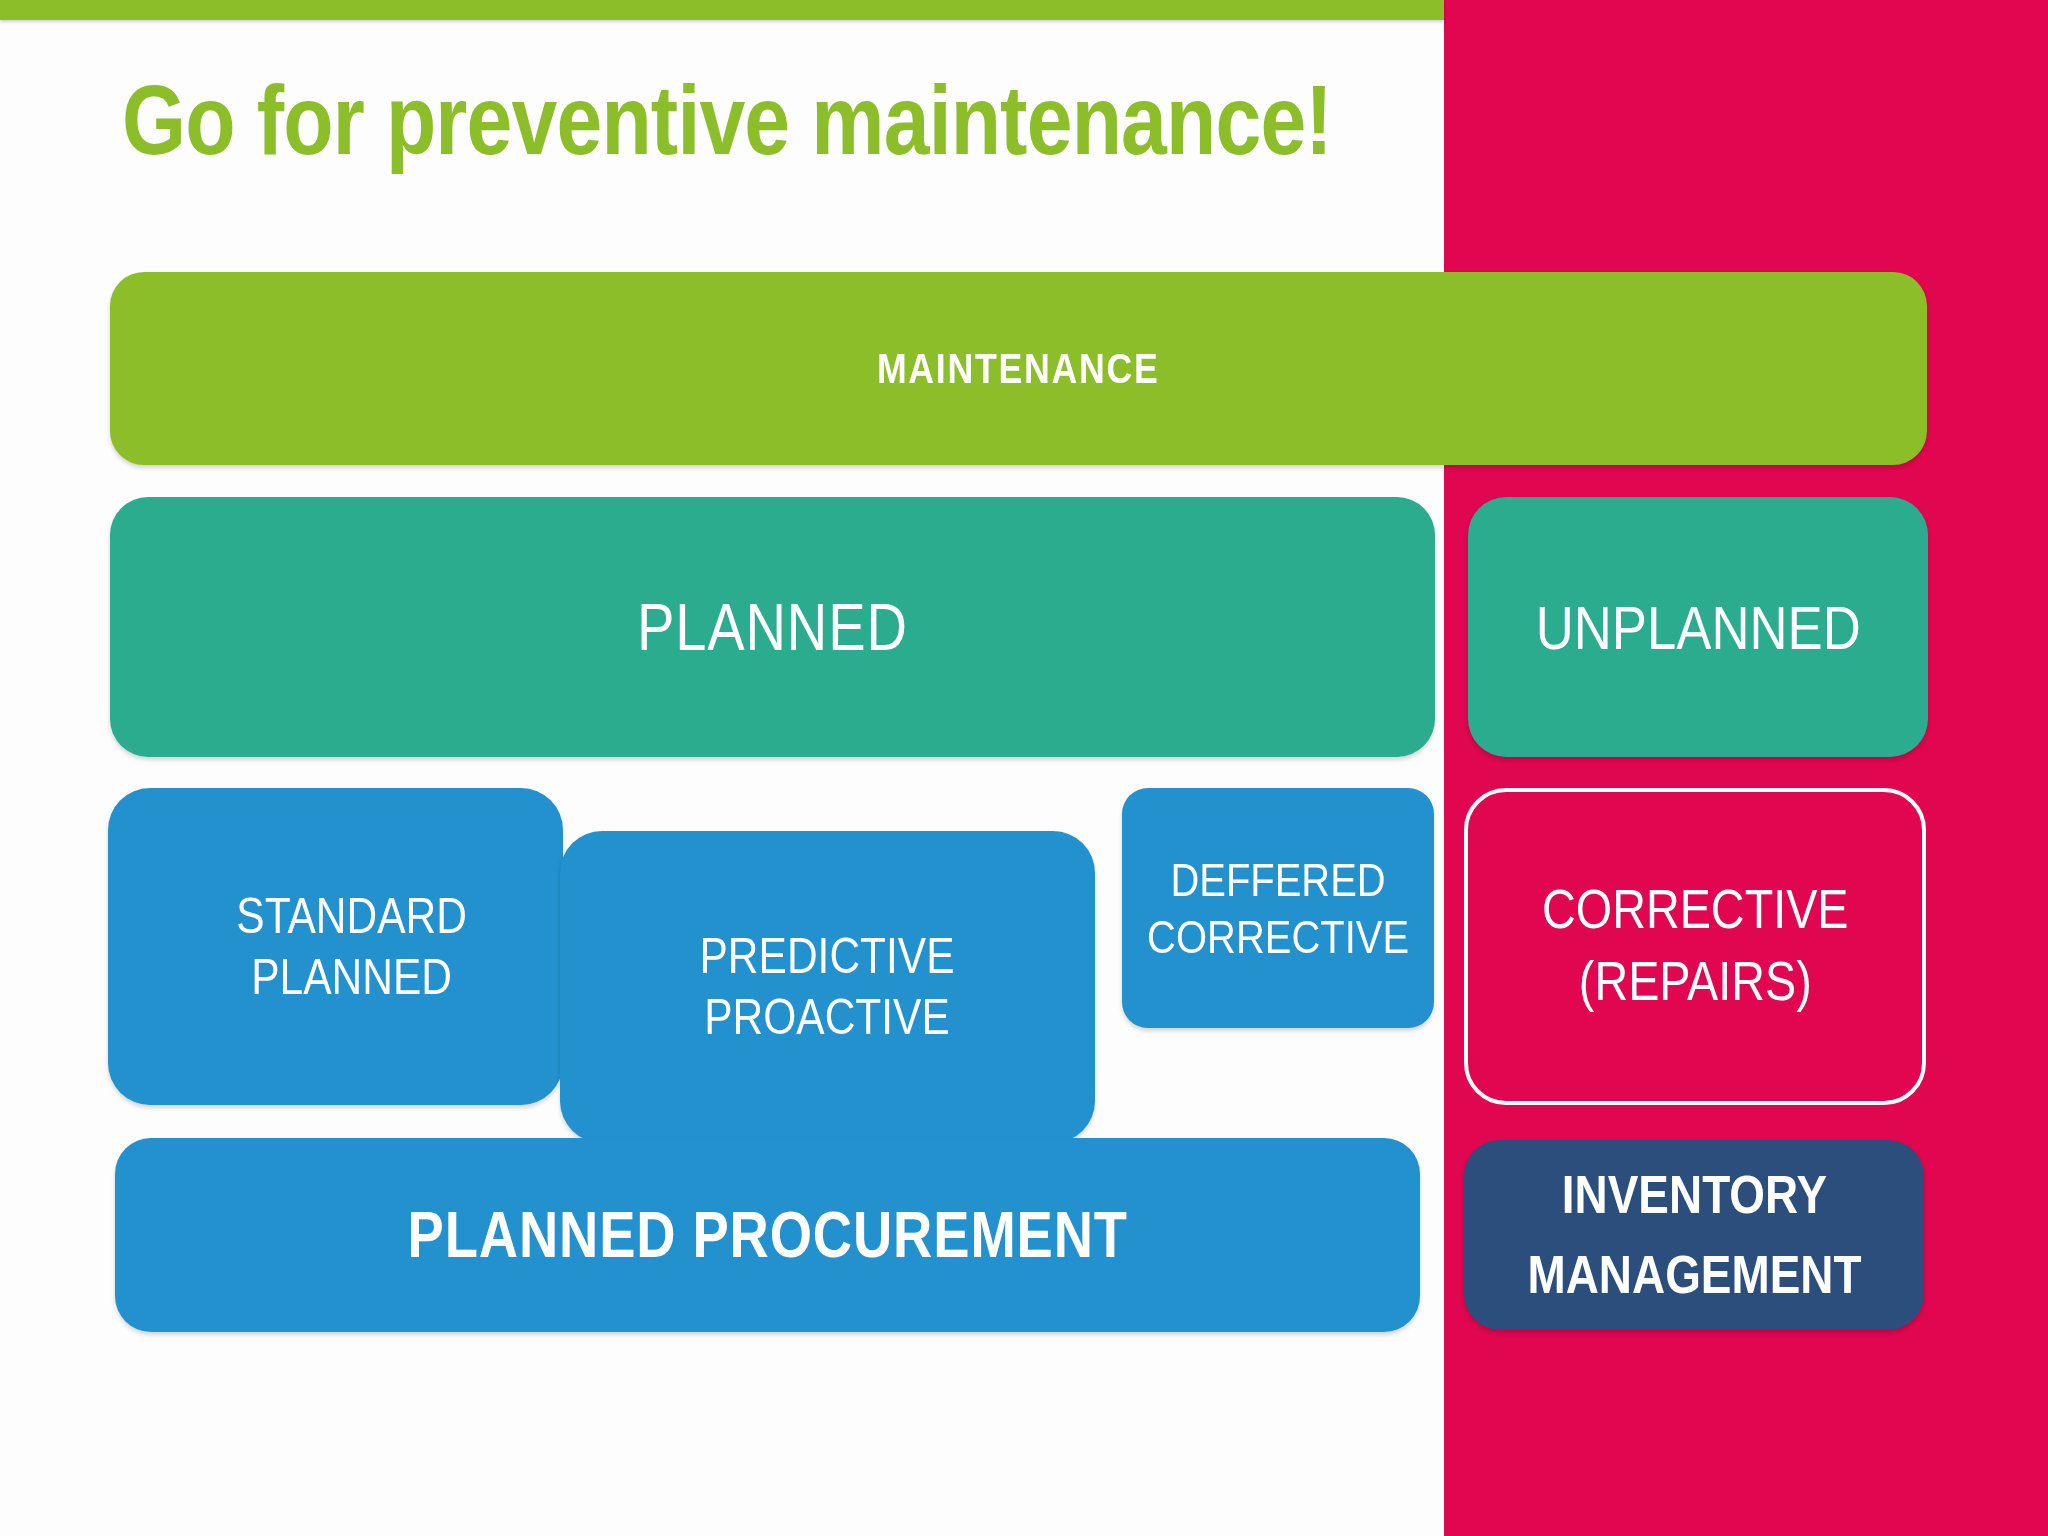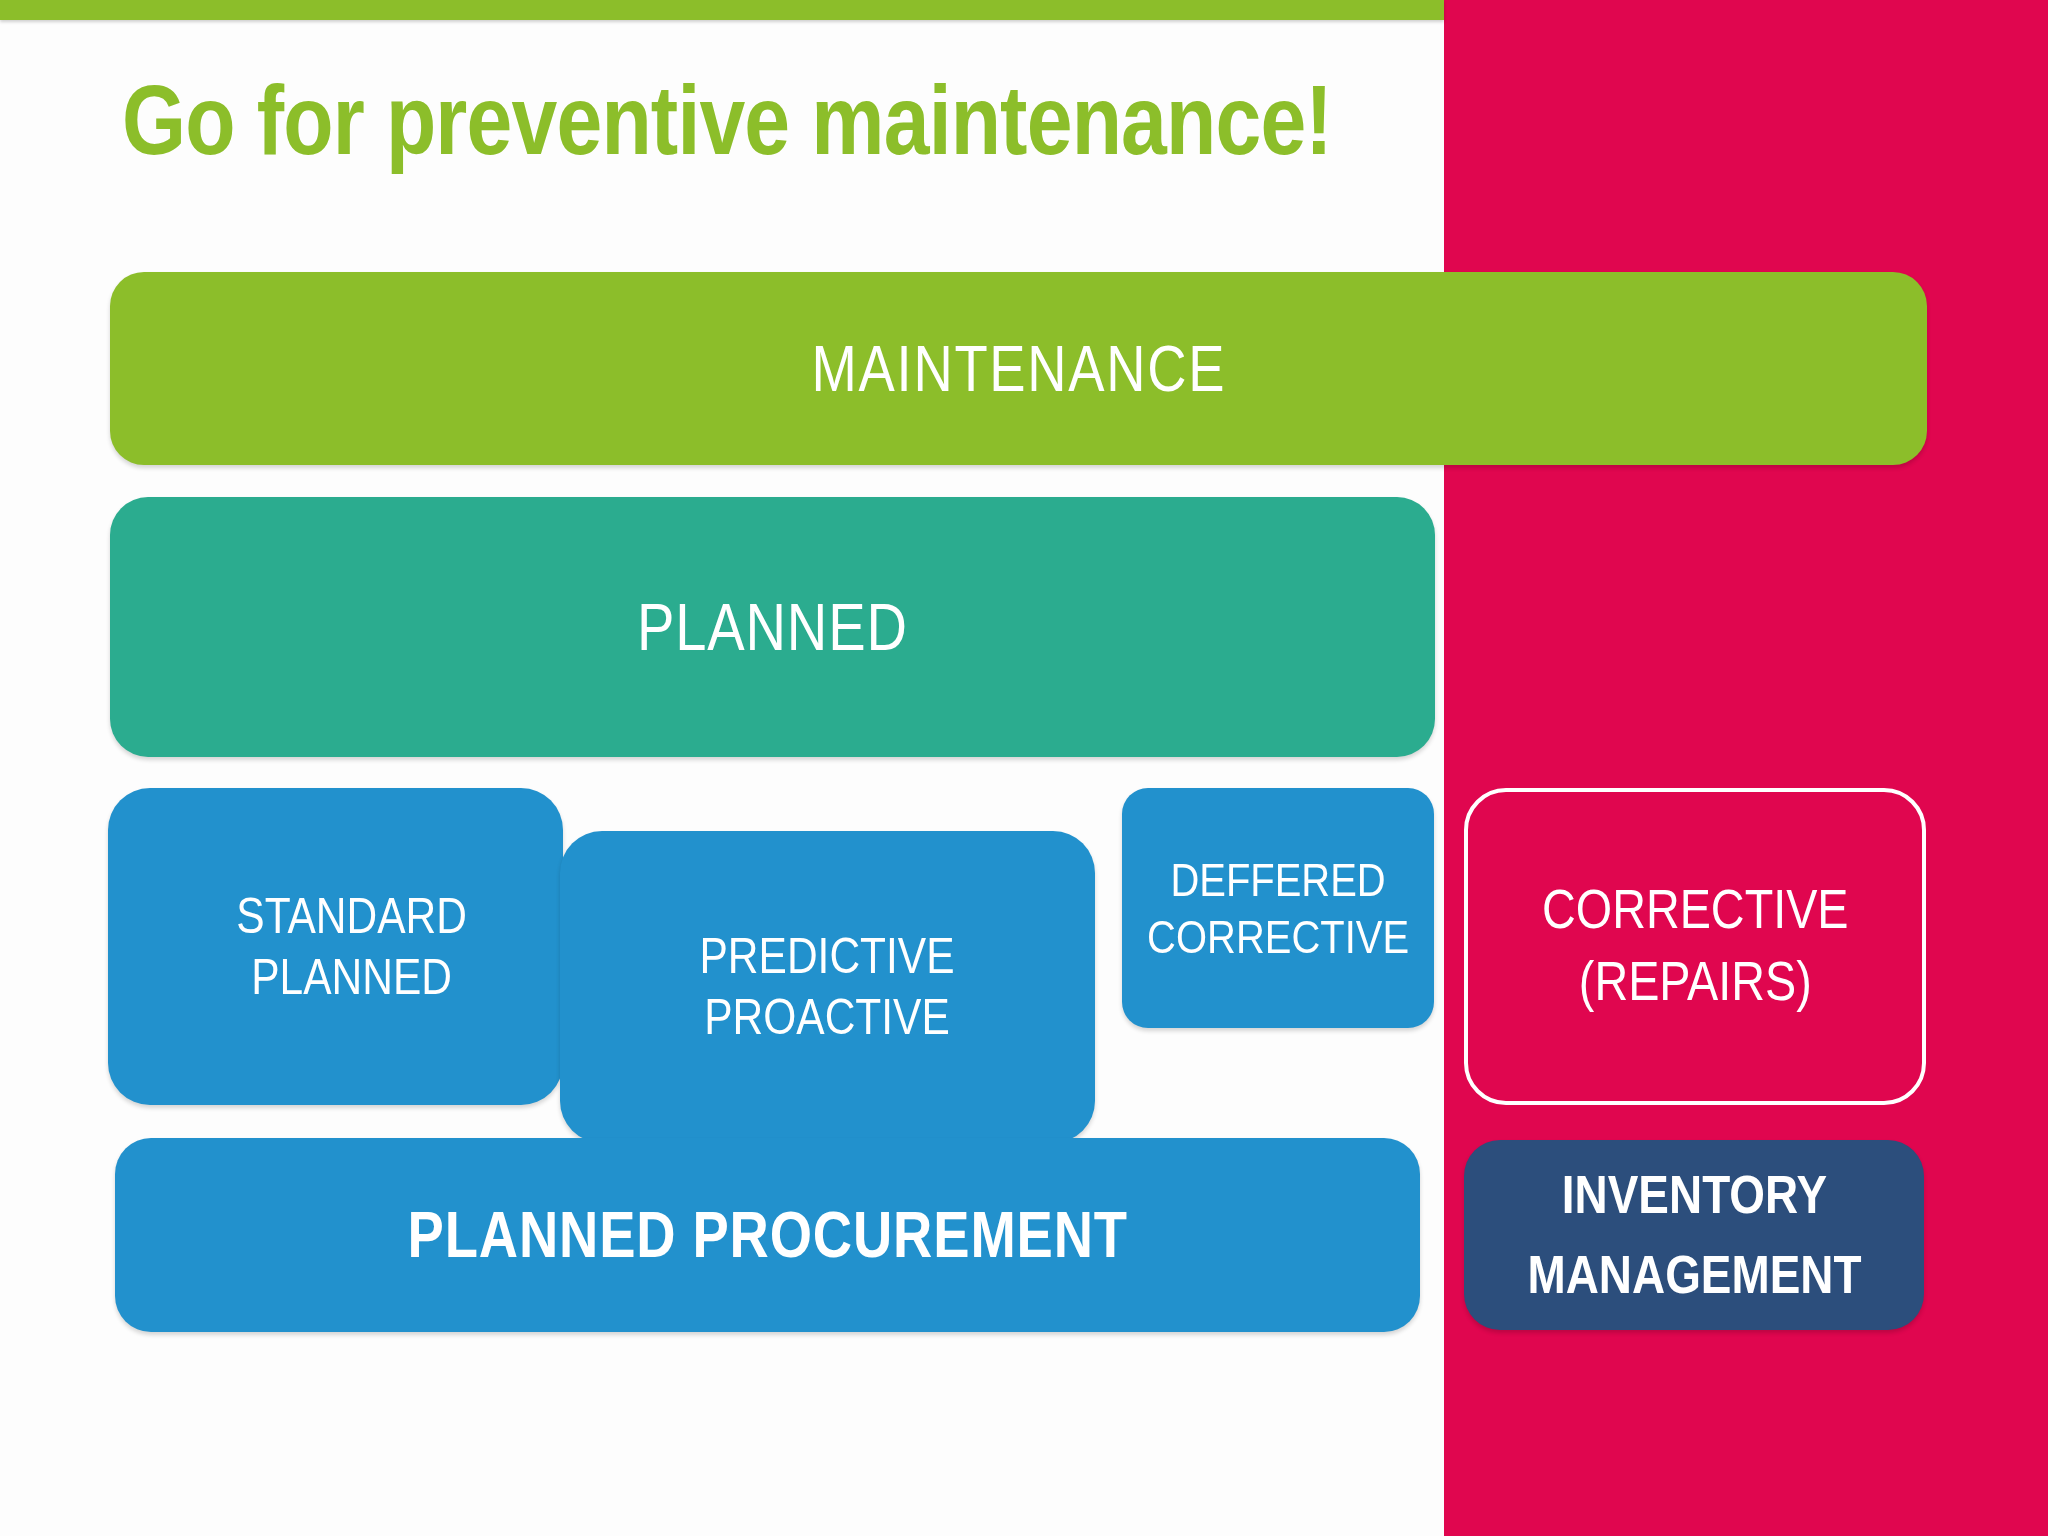--- a/index.html
+++ b/index.html
@@ -57,22 +57,23 @@
     transform: scaleX(0.85);
     transform-origin: center center;
   }
   .cond .line { display: block; }
 
   .maintenance {
     left: 110px; top: 272px;
     width: 1817px; height: 193px;
     background: var(--green);
     border-radius: 34px;
-    font-size: 64px;
+    font-size: 42px;
     letter-spacing: 2px;
+    font-weight: bold;
   }
   .planned {
     left: 110px; top: 497px;
     width: 1325px; height: 260px;
     background: var(--teal);
     border-radius: 38px;
     font-size: 66px;
     letter-spacing: 1px;
   }
   .unplanned {
@@ -151,20 +152,23 @@
   <h1 class="title"><span class="squeeze">Go for preventive maintenance!</span></h1>
 
   <div class="box maintenance">
     <span class="cond">MAINTENANCE</span>
   </div>
 
   <div class="box planned">
     <span class="cond">PLANNED</span>
   </div>
 
+  <div class="box unplanned">
+    <span class="cond">UNPLANNED</span>
+  </div>
 
   <div class="box standard-planned">
     <span class="cond">
       <span class="line">STANDARD</span>
       <span class="line">PLANNED</span>
     </span>
   </div>
 
   <div class="box predictive-proactive">
     <span class="cond">

